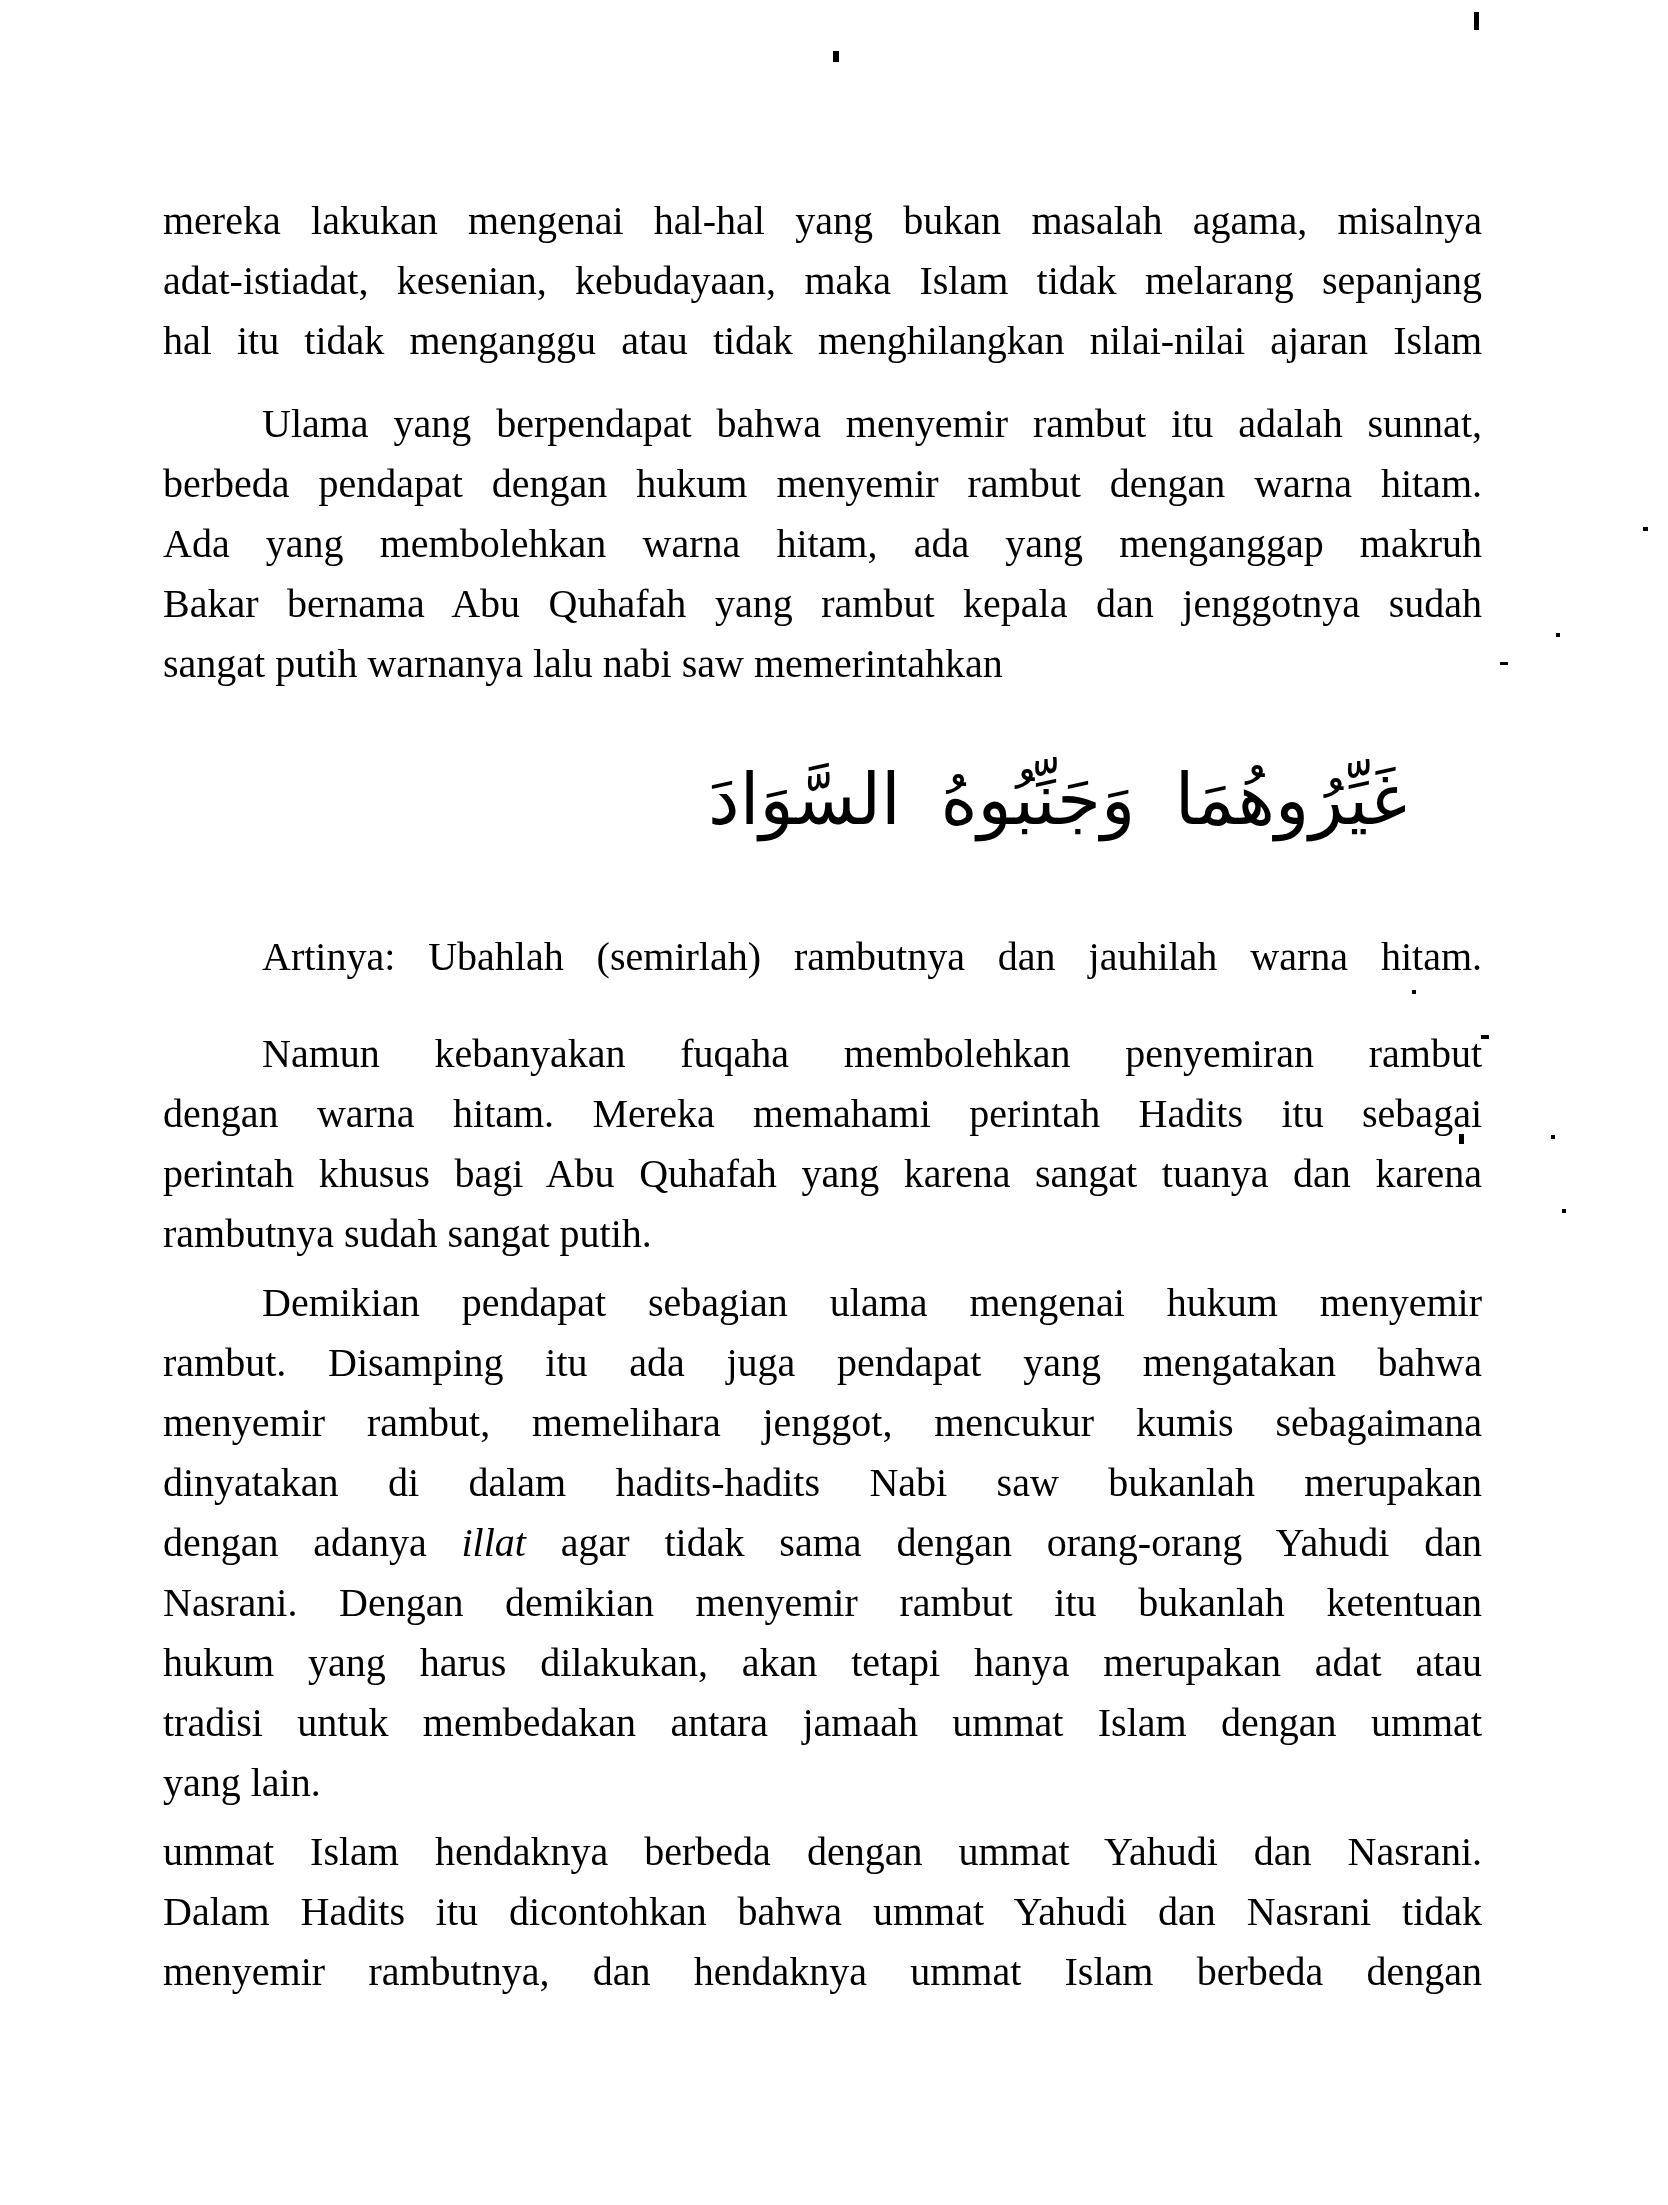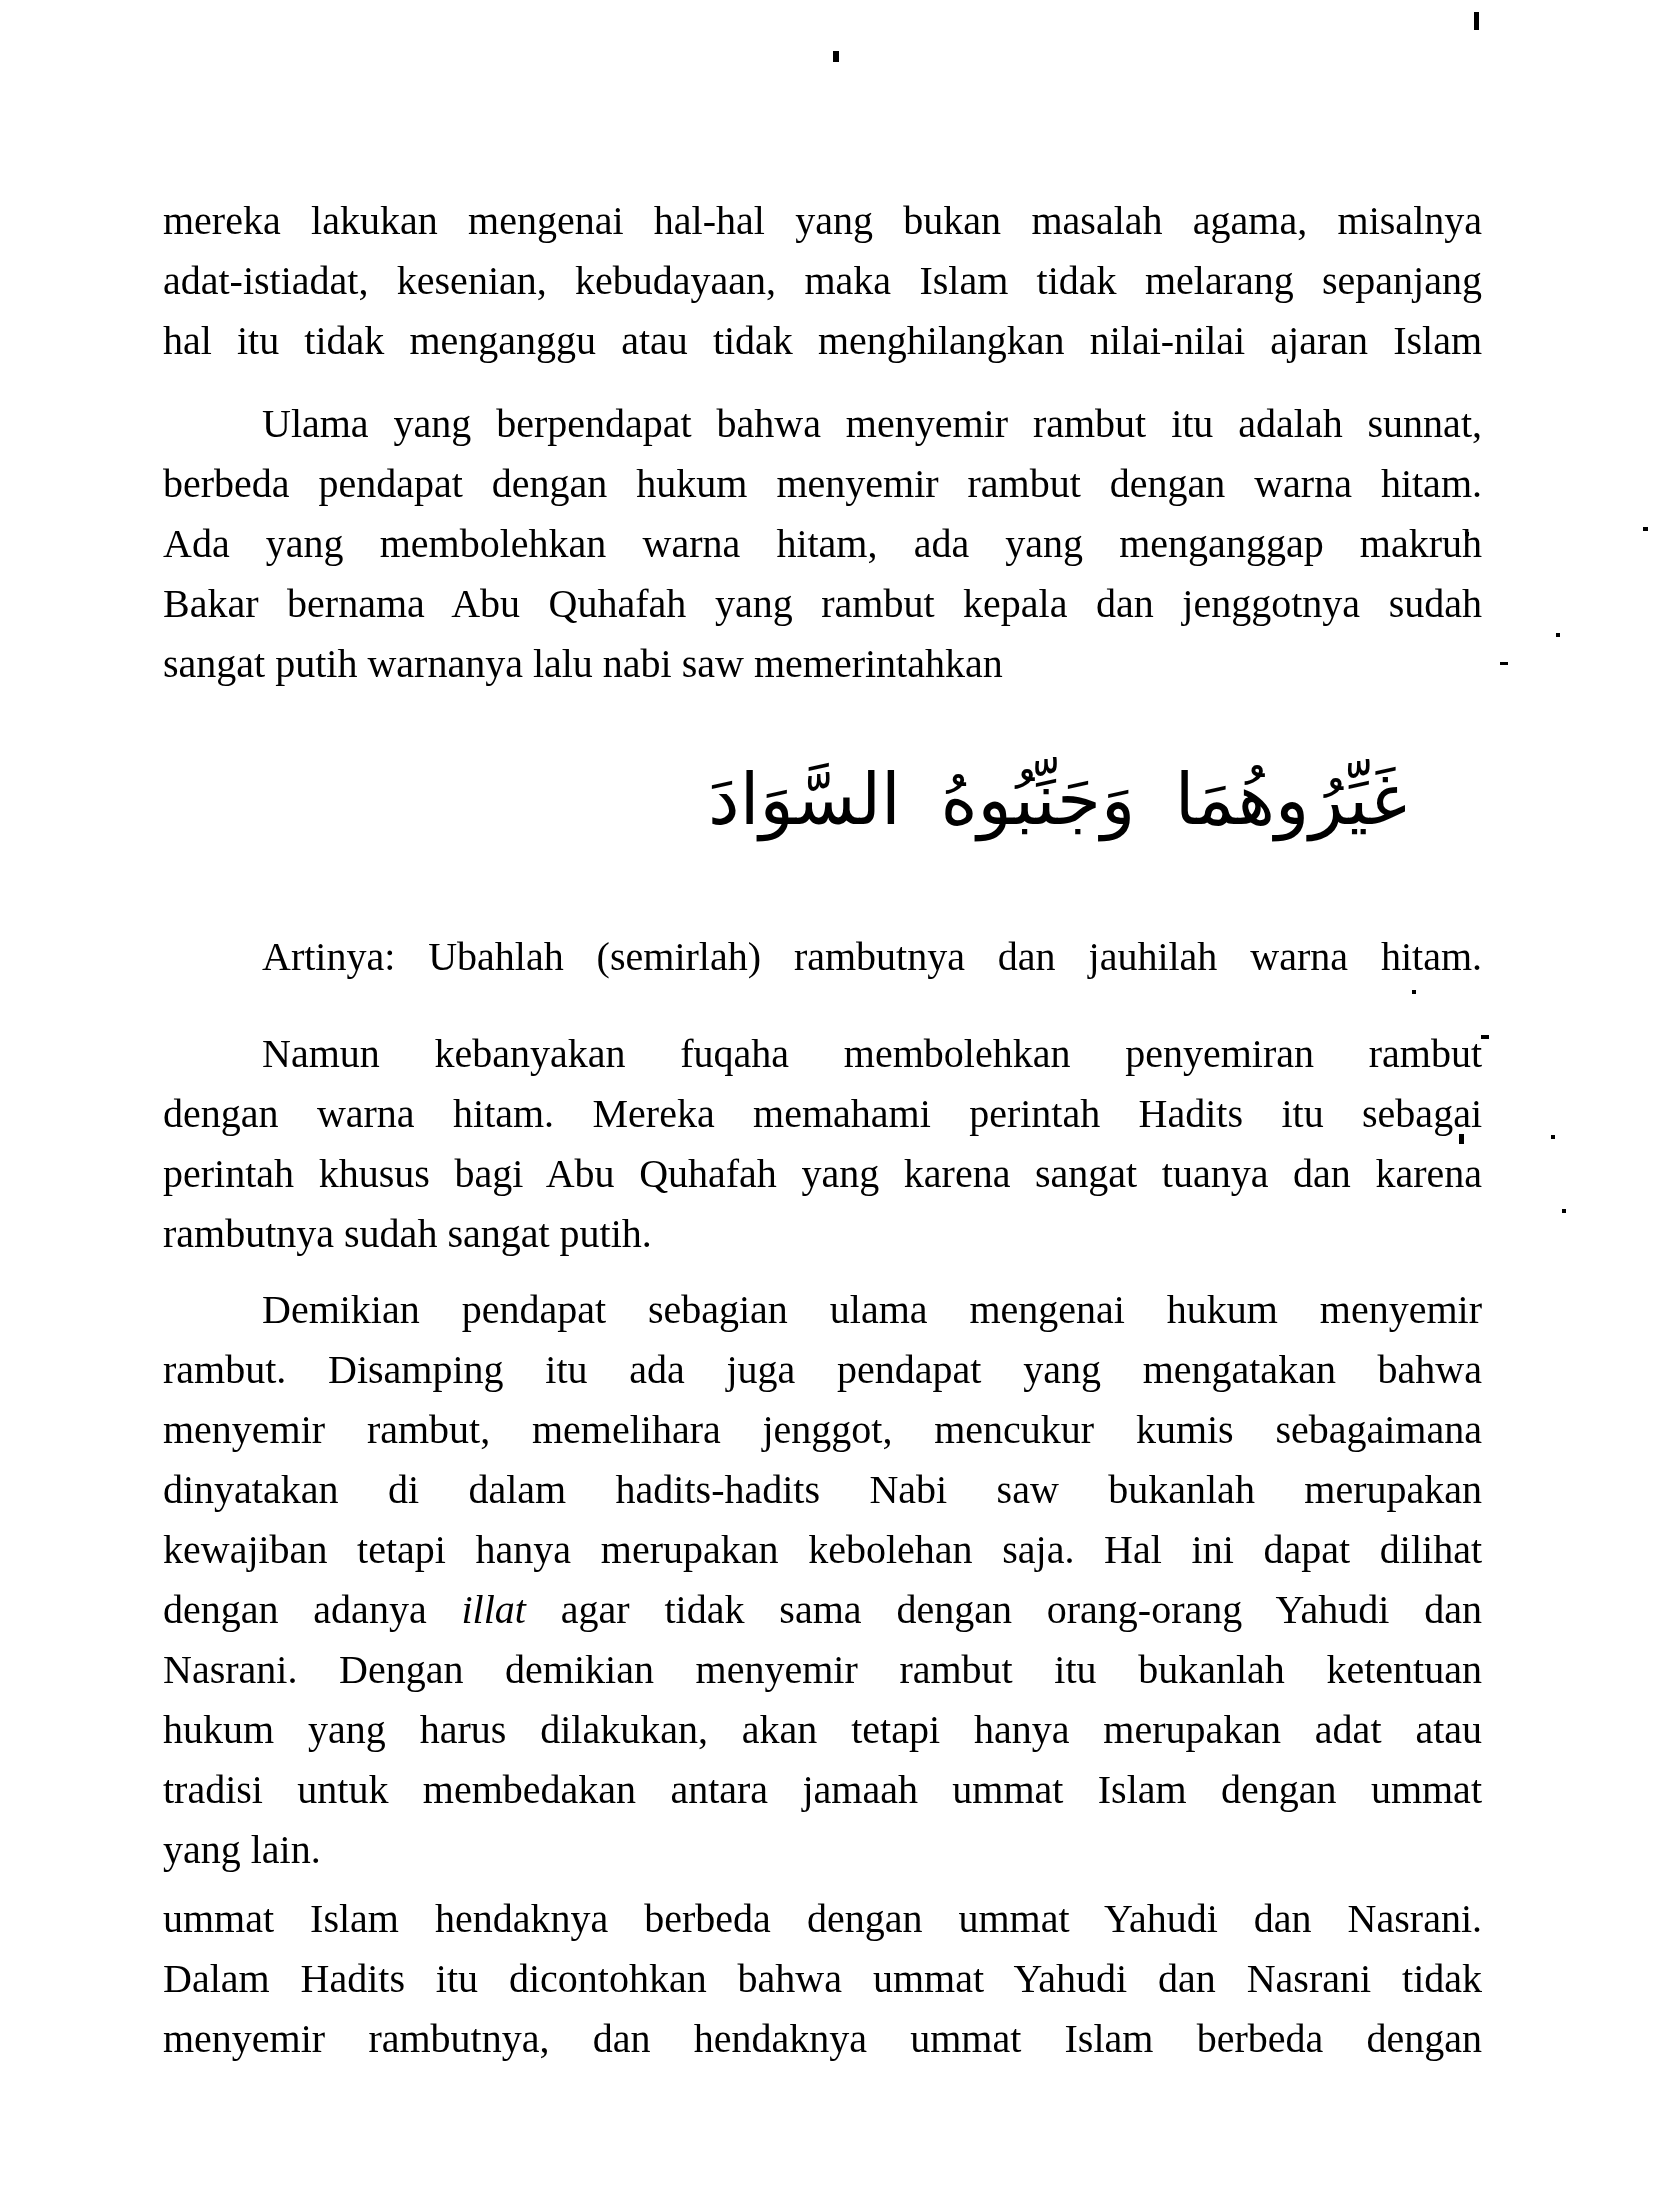--- a/index.html
+++ b/index.html
@@ -37,21 +37,21 @@
   }
   .line.indent { padding-left: 99px; }
   .em { font-style: italic; }
 
   
   .block-paragraph-1   { margin-top: 0; }
   .block-paragraph-2   { margin-top: 23px; }
   .block-hadith-arabic { margin-top: 17.6px; }
   .block-translation-line { margin-top: 39px; }
   .block-paragraph-3   { margin-top: 37px; }
-  .block-paragraph-4   { margin-top: 16px; }
+  .block-paragraph-4   { margin-top: 9px; }
   .block-paragraph-5   { margin-top: 9.7px; }
 
   .arabic {
     direction: rtl;
     font-family: "DejaVu Sans", sans-serif;
     font-size: 71px;
     line-height: 176px;
     text-align: right;
     padding-right: 75px;
     word-spacing: 17px;
@@ -88,21 +88,20 @@
         <div class="line indent fill"><span>Namun kebanyakan fuqaha membolehkan penyemiran rambut</span></div>
         <div class="line fill"><span>dengan warna hitam. Mereka memahami perintah Hadits itu sebagai</span></div>
         <div class="line fill"><span>perintah khusus bagi Abu Quhafah yang karena sangat tuanya dan karena</span></div>
         <div class="line nofill"><span>rambutnya sudah sangat putih.</span></div>
       </div>
       <div class="para block-paragraph-4">
         <div class="line indent fill"><span>Demikian pendapat sebagian ulama mengenai hukum menyemir</span></div>
         <div class="line fill"><span>rambut. Disamping itu ada juga pendapat yang mengatakan bahwa</span></div>
         <div class="line fill"><span>menyemir rambut, memelihara jenggot, mencukur kumis sebagaimana</span></div>
         <div class="line fill"><span>dinyatakan di dalam hadits-hadits Nabi saw bukanlah merupakan</span></div>
-        <div class="line fill"><span>kewajiban tetapi hanya merupakan kebolehan saja. Hal ini dapat dilihat</span></div>
         <div class="line fill"><span>dengan adanya </span><span class="em">illat</span><span> agar tidak sama dengan orang-orang Yahudi dan</span></div>
         <div class="line fill"><span>Nasrani. Dengan demikian menyemir rambut itu bukanlah ketentuan</span></div>
         <div class="line fill"><span>hukum yang harus dilakukan, akan tetapi hanya merupakan adat atau</span></div>
         <div class="line fill"><span>tradisi untuk membedakan antara jamaah ummat Islam dengan ummat</span></div>
         <div class="line nofill"><span>yang lain.</span></div>
       </div>
       <div class="para block-paragraph-5">
         <div class="line fill"><span>ummat Islam hendaknya berbeda dengan ummat Yahudi dan Nasrani.</span></div>
         <div class="line fill"><span>Dalam Hadits itu dicontohkan bahwa ummat Yahudi dan Nasrani tidak</span></div>
         <div class="line fill"><span>menyemir rambutnya, dan hendaknya ummat Islam berbeda dengan</span></div>

